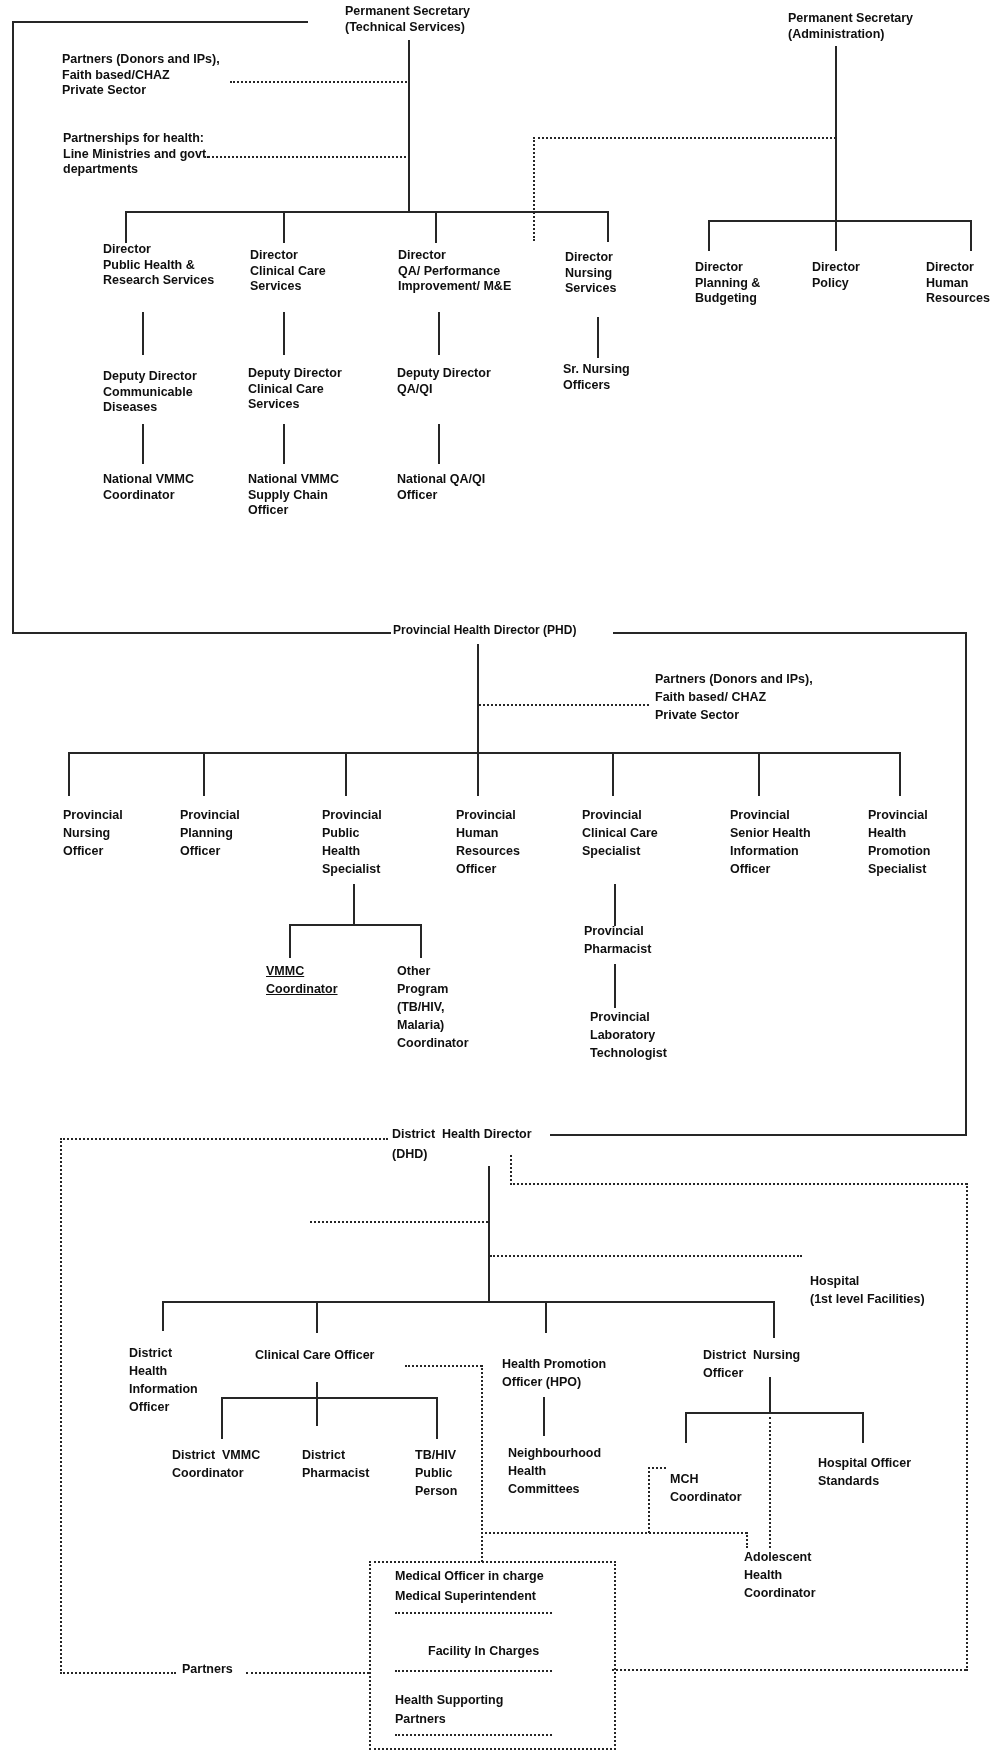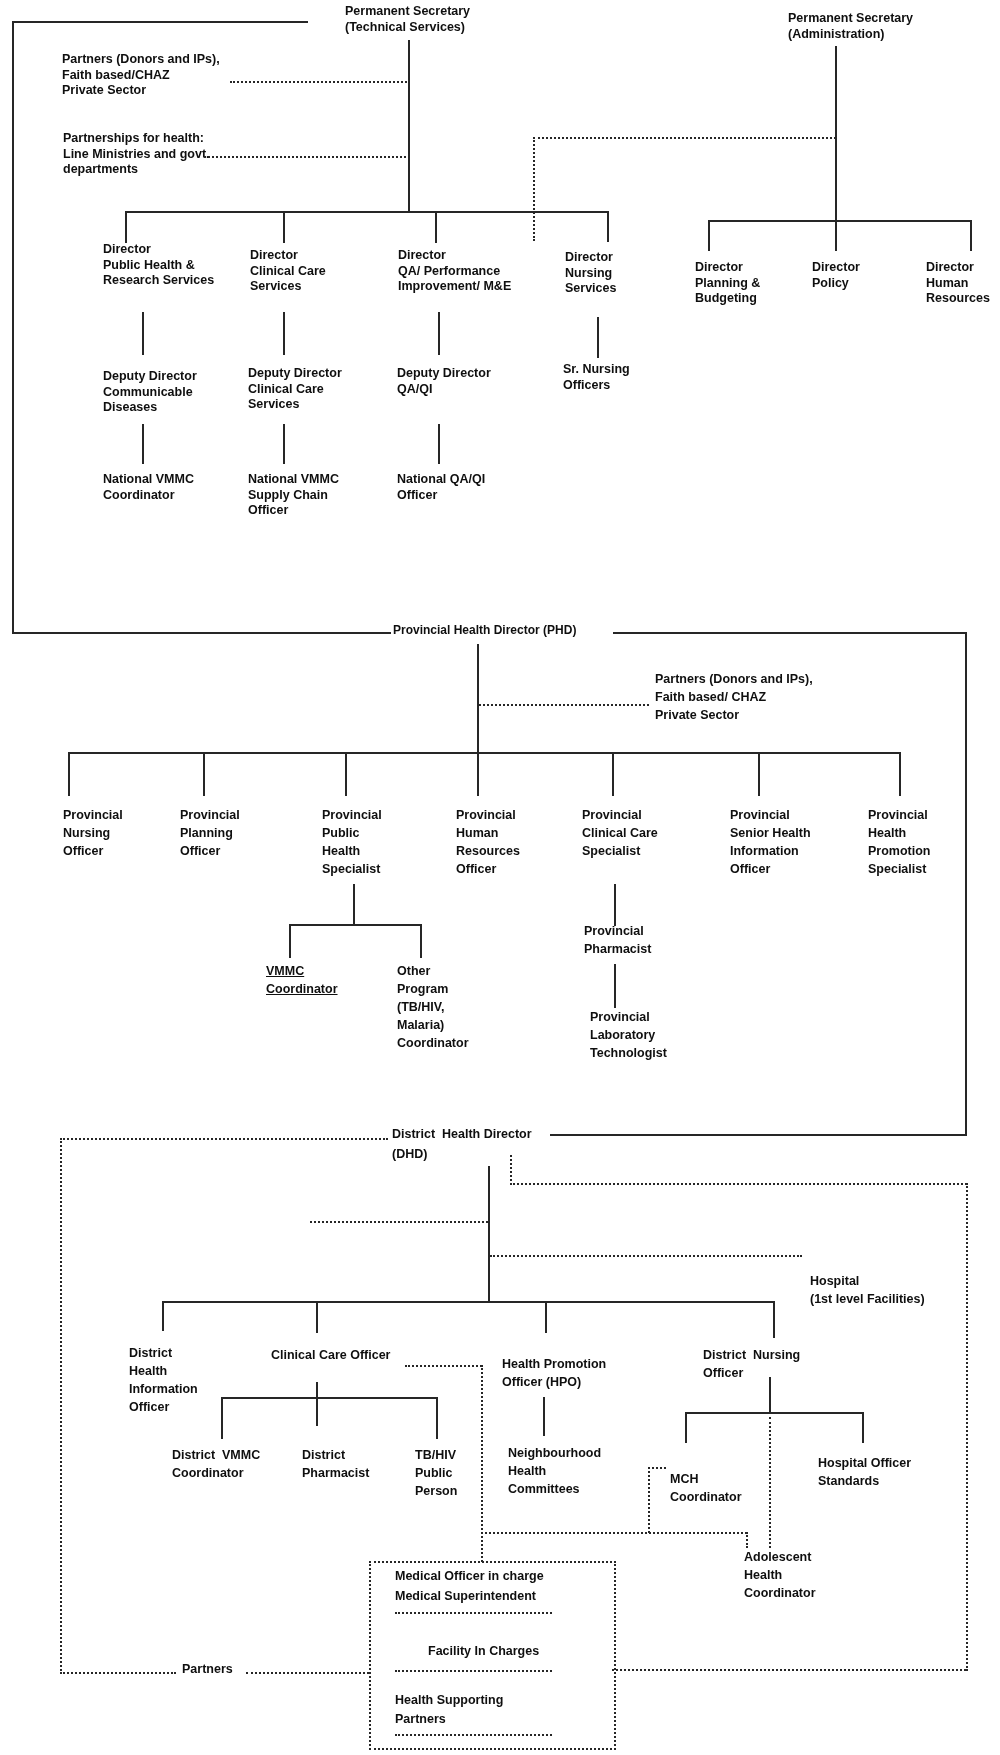--- a/index.html
+++ b/index.html
@@ -120,21 +120,21 @@
 
   <div class="n lh20" style="left:392px;top:1124px;">District  Health Director
 (DHD)</div>
   <div class="n lh18" style="left:810px;top:1240px;margin-top:32px;">Hospital
 (1st level Facilities)</div>
 
   <div class="n lh18" style="left:129px;top:1344px;">District
 Health
 Information
 Officer</div>
-  <div class="n lh18" style="left:255px;top:1346px;margin-left:16px;">Clinical Care Officer</div>
+  <div class="n lh18" style="left:255px;top:1346px;">Clinical Care Officer</div>
   <div class="n lh18" style="left:502px;top:1346px;margin-top:9px;">Health Promotion
 Officer (HPO)</div>
   <div class="n lh18" style="left:703px;top:1346px;">District  Nursing
 Officer</div>
 
   <div class="n lh18" style="left:172px;top:1446px;">District  VMMC
 Coordinator</div>
   <div class="n lh18" style="left:302px;top:1446px;">District
 Pharmacist</div>
   <div class="n lh18" style="left:415px;top:1446px;">TB/HIV

